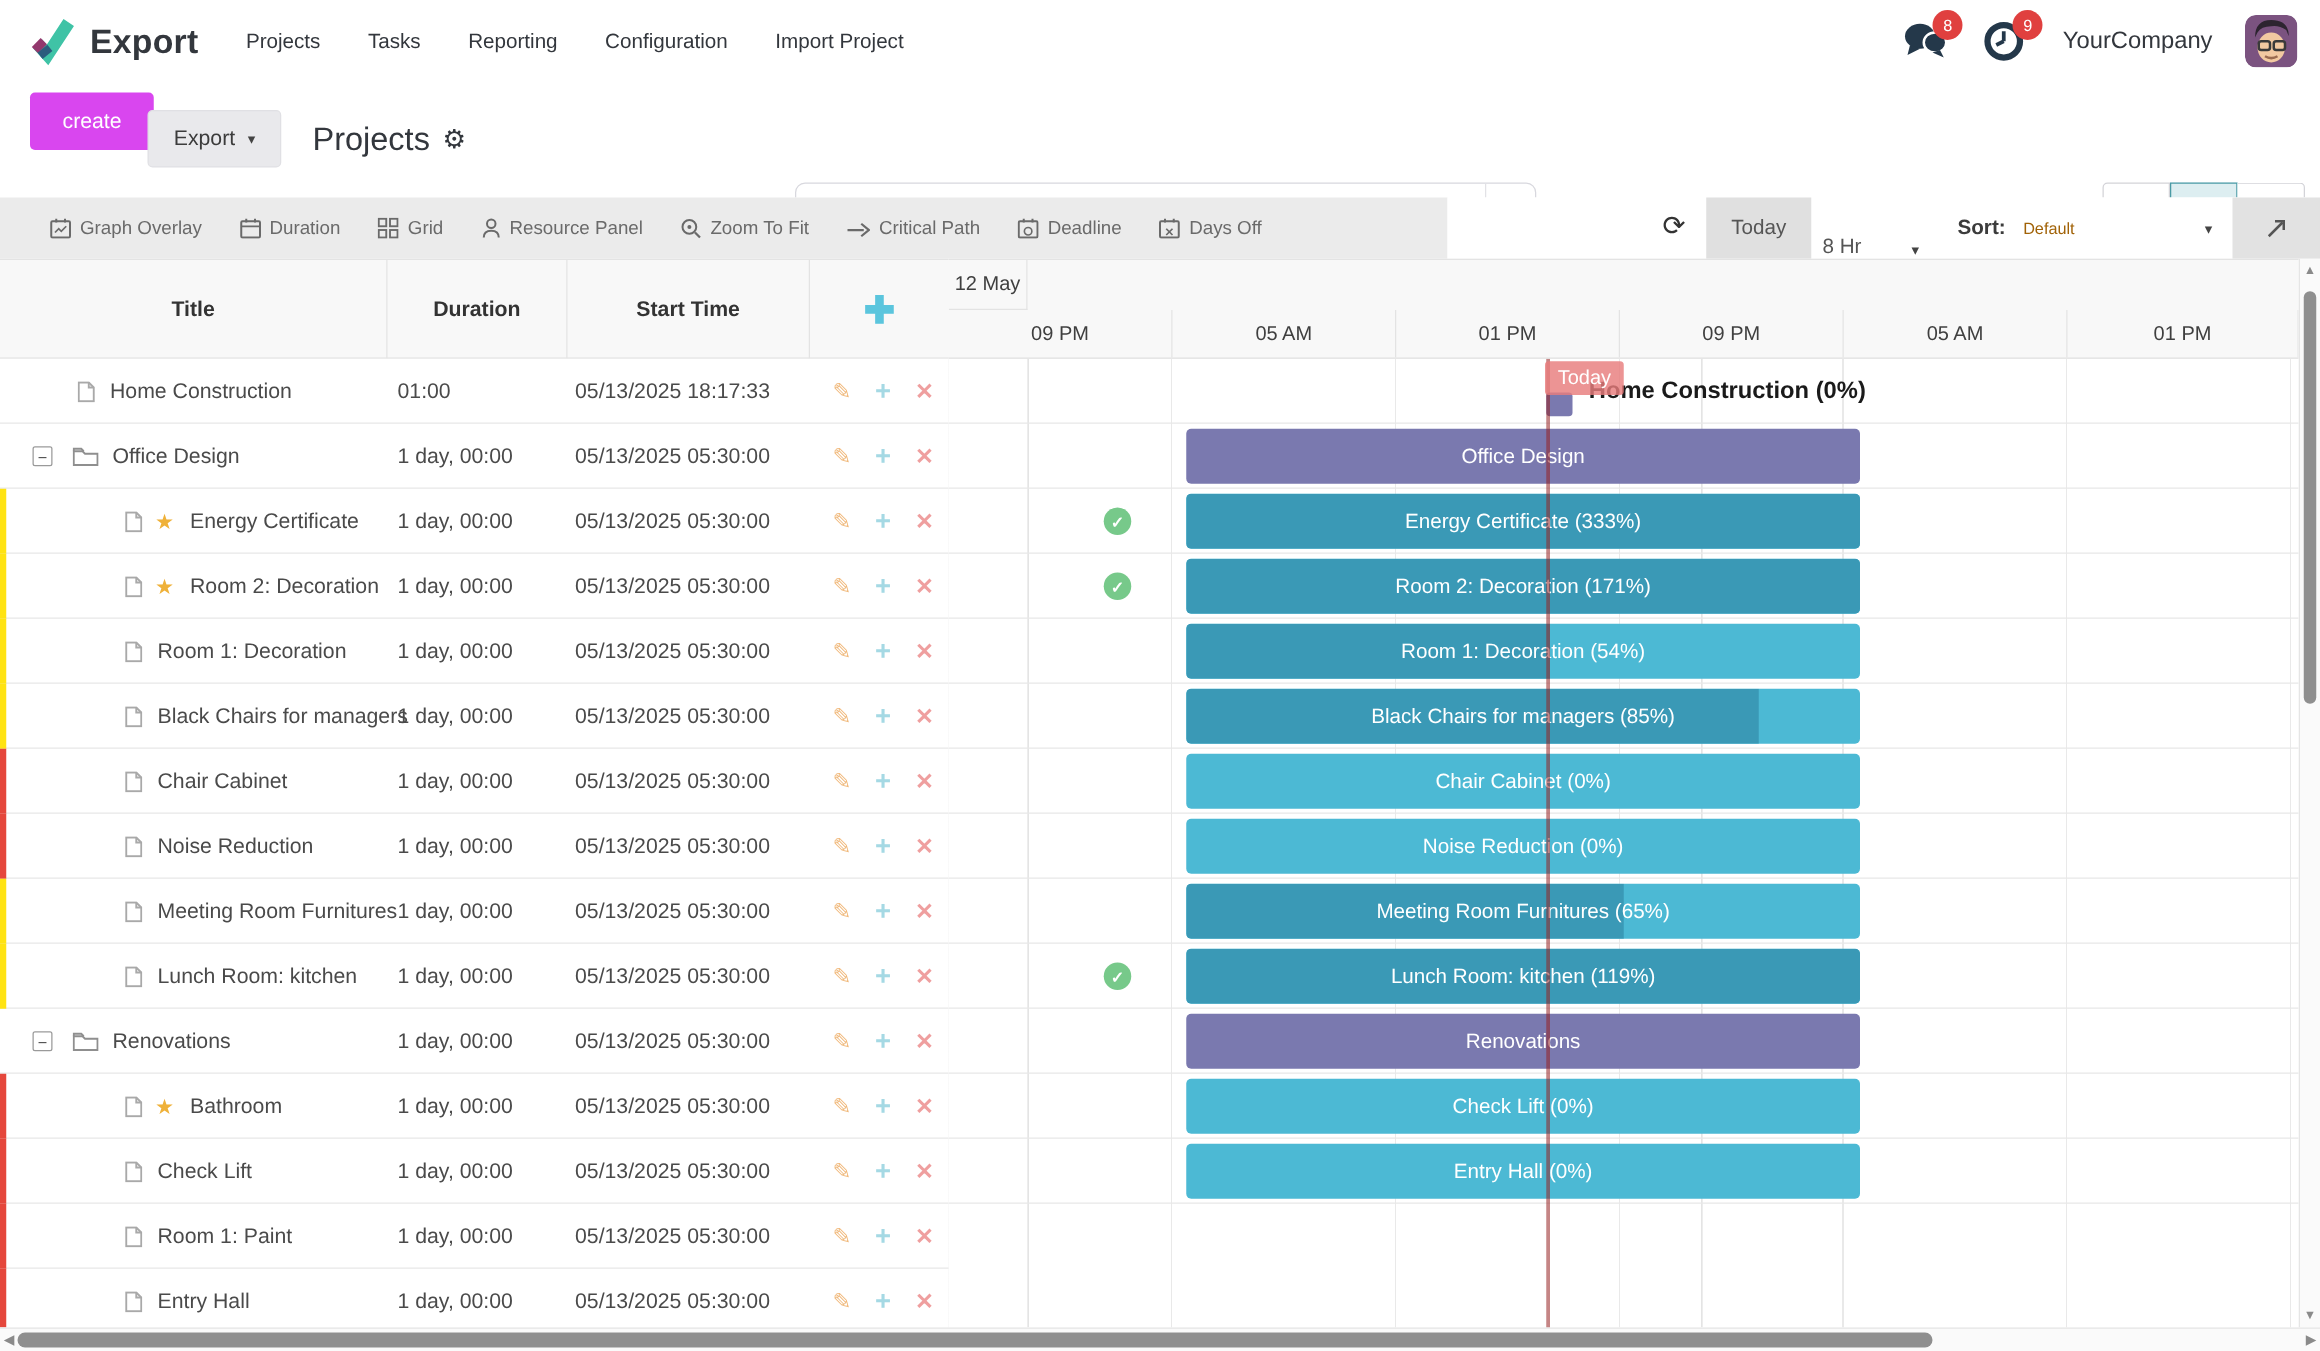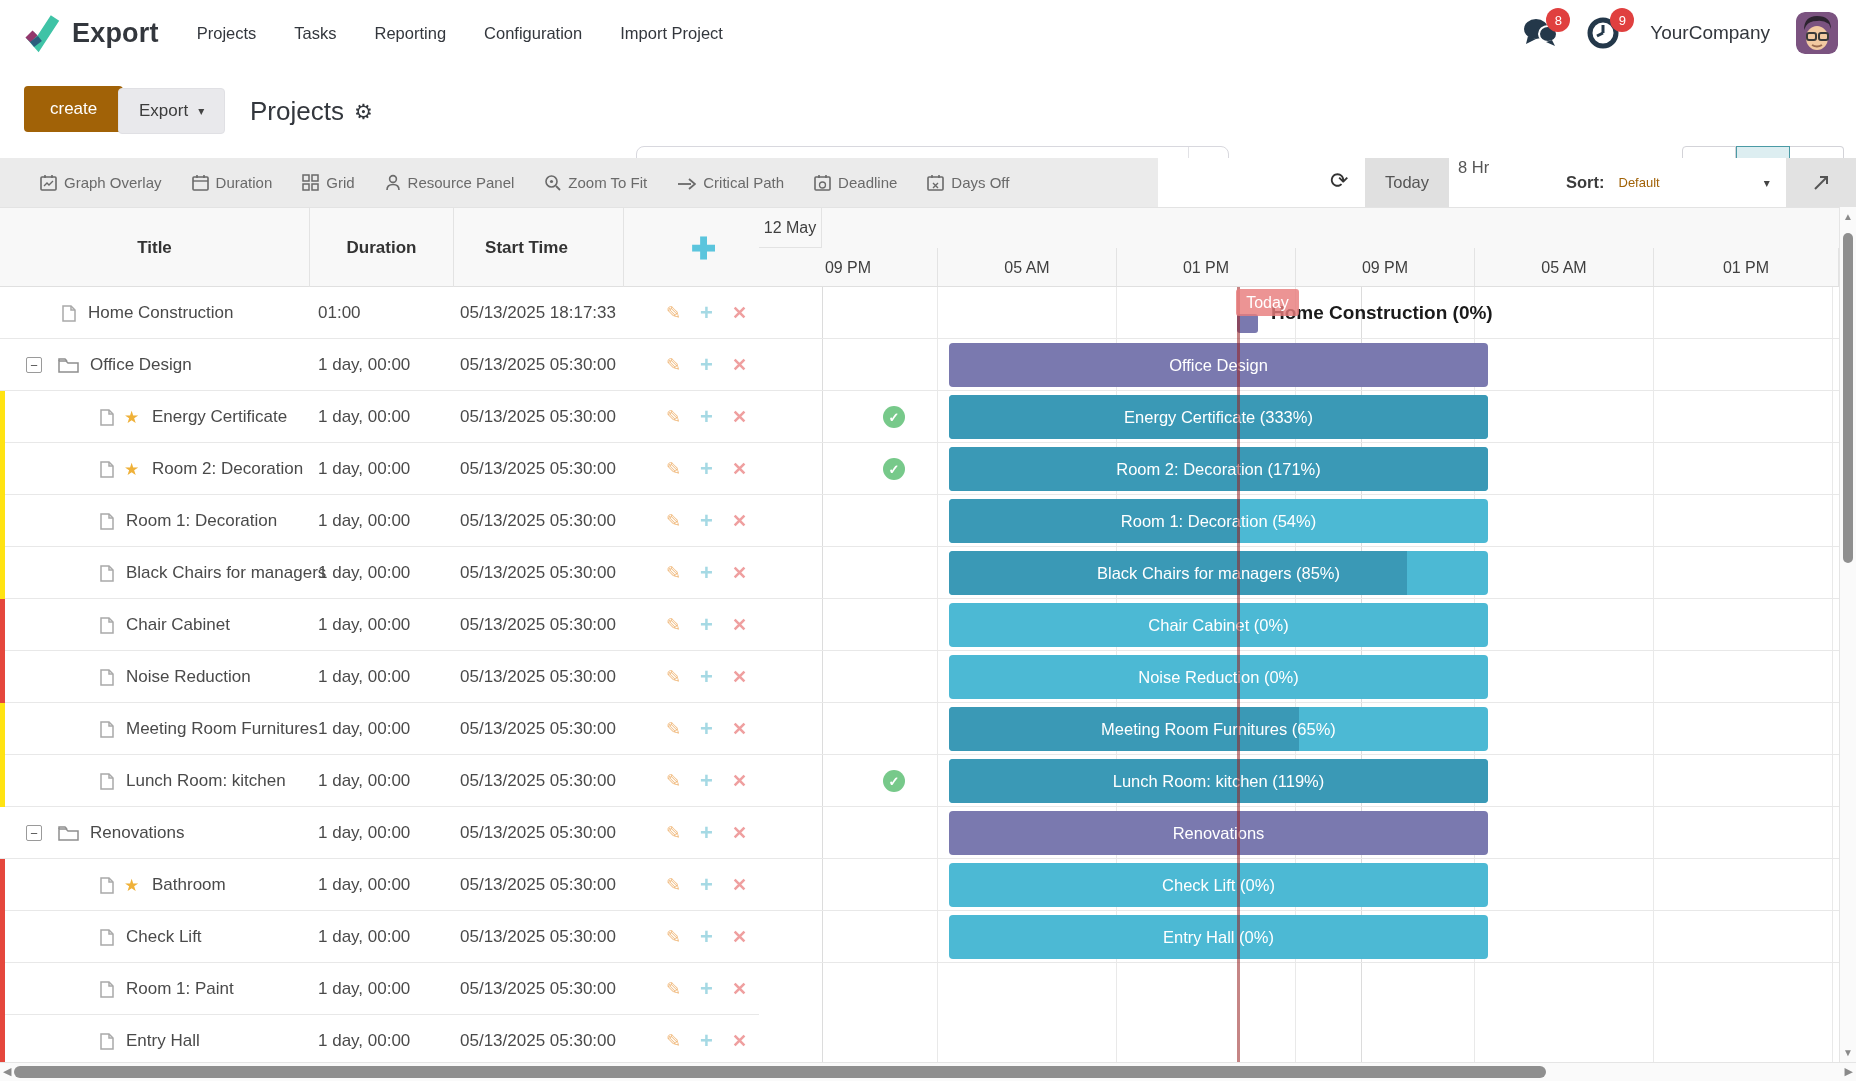--- a/index.html
+++ b/index.html
@@ -17,22 +17,22 @@
   .nav-right { margin-left:auto; display:flex; align-items:center; gap:26px; margin-right:18px; }
   .icon-badge { position:relative; width:38px; height:34px; cursor:pointer; }
   .badge { position:absolute; top:-8px; right:-10px; min-width:24px; height:24px;
     background:#e0403f; color:#fff; font-size:13px; border-radius:12px;
     display:flex; align-items:center; justify-content:center; padding:0 6px; }
   .company { font-size:19px; color:#33373d; }
   .avatar { width:42px; height:42px; border-radius:9px; overflow:hidden; cursor:pointer; }
 
   
   .controls { position:absolute; left:0; top:66px; width:1856px; height:92px; background:#fff; }
-  .btn-create { position:absolute; left:24px; top:20px; height:46px; padding:0 26px;
-    background:#a16207; color:#fff; font-size:17px; border:none; border-radius:4px; cursor:pointer; }
+  .btn-create { position:absolute; left:24px; top:8px; height:46px; padding:0 26px;
+    background:#d946ef; color:#fff; font-size:17px; border:none; border-radius:4px; cursor:pointer; }
   .btn-export { position:absolute; left:118px; top:22px; height:46px; padding:0 20px;
     background:#e9e9ec; color:#3c3c3c; font-size:17px; border:1px solid #e0e0e4;
     border-radius:4px; cursor:pointer; display:flex; align-items:center; gap:10px; }
   .caret { font-size:12px; color:#444; }
   .page-title { position:absolute; left:250px; top:30px; font-size:26px; color:#33373d;
     display:flex; align-items:center; gap:10px; }
   .gear { font-size:21px; color:#33373d; cursor:pointer; }
   .searchbox { position:absolute; left:636px; top:80px; width:593px; height:48px;
     border:1px solid #d8d8de; border-radius:8px; background:#fff; display:flex; align-items:center; }
   .searchbox .mag { margin-left:16px; }
@@ -52,21 +52,21 @@
   
   .toolbar { position:absolute; left:0; top:158px; width:1856px; height:49px; background:#fff; }
   .toolbar-left { position:absolute; left:0; top:0; width:1158px; height:49px; background:#ebebeb;
     display:flex; align-items:center; gap:30px; padding-left:40px; }
   .titem { display:flex; align-items:flex-end; gap:7px; font-size:15px; color:#6a6a6a; cursor:pointer; }
   .toolbar-right { position:absolute; right:0; top:0; left:1158px; height:49px; background:#fff; }
   .refresh { position:absolute; left:172px; top:10px; font-size:22px; color:#333; cursor:pointer; }
   .chip-today { position:absolute; left:207px; top:0; width:84px; height:49px; background:#e0e0e0;
     display:flex; align-items:center; justify-content:center; font-size:16.5px; color:#555; cursor:pointer; }
   .scale-dd { position:absolute; left:300px; top:0; height:49px; display:flex; align-items:flex-end;
-    gap:40px; font-size:16.5px; color:#555; cursor:pointer;flex-direction:column; }
+    gap:40px; font-size:16.5px; color:#555; cursor:pointer; }
   .sort-wrap { position:absolute; left:408px; top:0; height:49px; display:flex; align-items:center; gap:14px; }
   .sort-label { font-size:16.5px; font-weight:700; color:#3c3c3c; }
   .sort-value { font-size:13px; color:#a16207; cursor:pointer; }
   .sort-caret { margin-left:90px; }
   .chip-expand { position:absolute; left:628px; top:0; width:70px; height:49px; background:#e2e2e2;
     display:flex; align-items:center; justify-content:center; cursor:pointer; }
 
   
   .lheader { position:absolute; left:0; top:207px; width:759px; height:80px; background:#f8f8f8;
     border-top:1px solid #e3e3e3; border-bottom:1px solid #e0e0e0; }
@@ -339,21 +339,21 @@
             <line x1="4" y1="16" x2="15" y2="5" stroke="#555" stroke-width="2"></line>
             <path d="M9 4 L16 4 L16 11" fill="none" stroke="#555" stroke-width="2"></path>
           </svg>
       </div>
     </div>
   </div>
 
   <div class="lheader">
     <div class="lh-cell" style="left:0;width:310px;">Title</div>
     <div class="lh-cell" style="left:310px;width:144px;">Duration</div>
-    <div class="lh-cell" style="left:430px;width:194px;">Start Time</div>
+    <div class="lh-cell" style="left:454px;width:194px;">Start Time</div>
     <div class="lh-cell" style="left:648px;width:111px;border-right:none;">
       <span class="plus-head">✚</span>
     </div>
   </div>
 
   <div class="cheader">
     <div class="day-row">
       <div class="day-cell" style="width:63px;">12 May</div>
     </div>
     <div class="slot-row">

